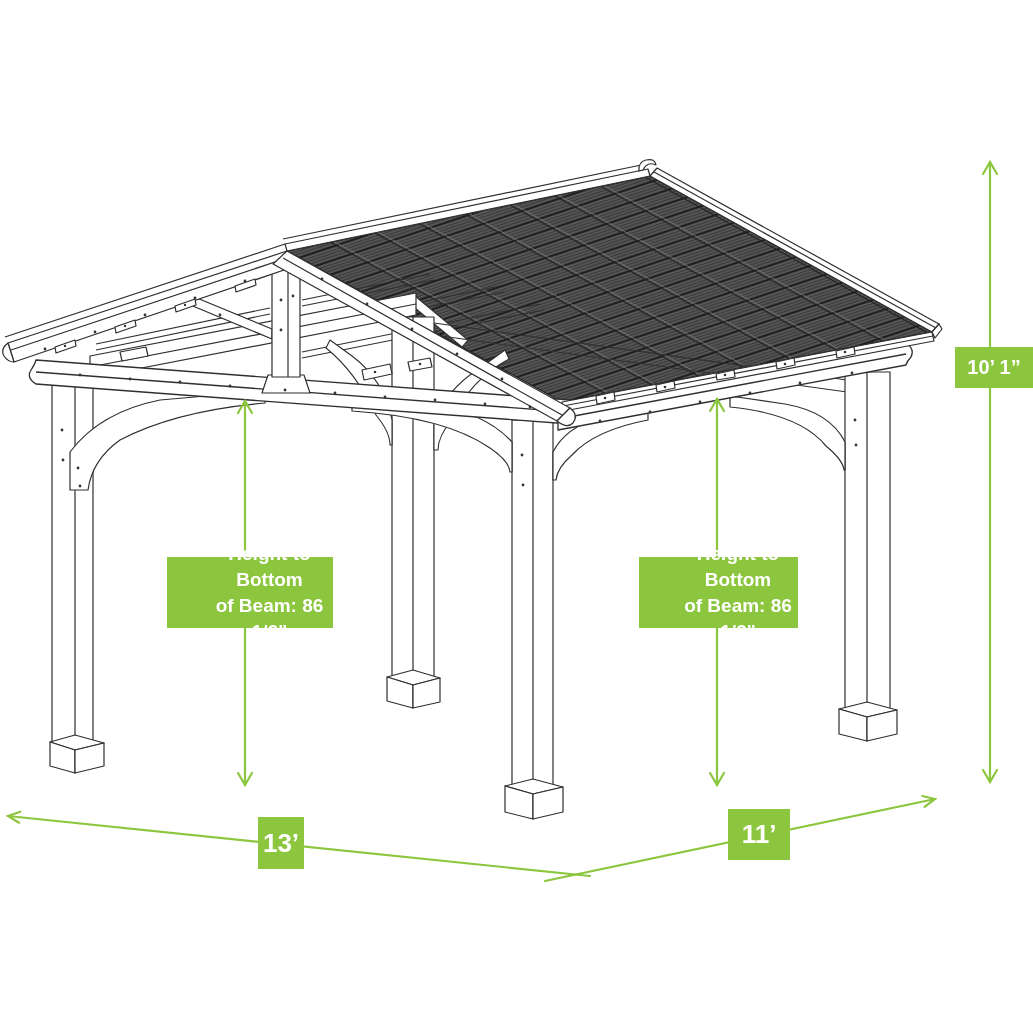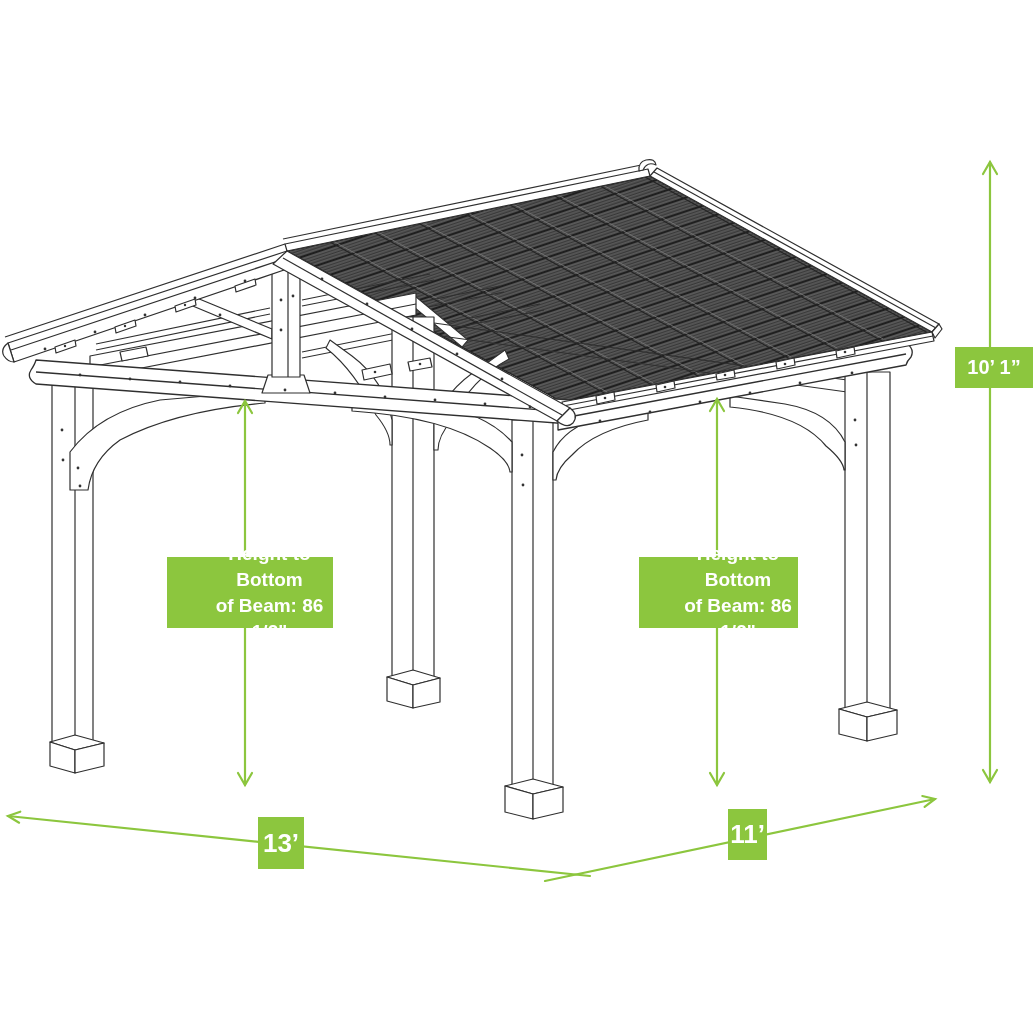--- a/index.html
+++ b/index.html
@@ -6,21 +6,21 @@
   #stage{position:relative;width:1033px;height:1033px;background:#ffffff;overflow:hidden;
          font-family:"Liberation Sans",sans-serif;}
   #drawing{position:absolute;left:0;top:0;}
   .dim-label{position:absolute;background:#8CC63E;color:#ffffff;font-weight:bold;
              display:flex;align-items:center;justify-content:center;text-align:center;
              font-family:"Liberation Sans",sans-serif;}
   #label-height-left{left:167px;top:557px;width:166px;height:71px;font-size:19px;line-height:26px;}
   #label-height-right{left:639px;top:557px;width:159px;height:71px;font-size:19px;line-height:26px;}
   #label-overall-height{left:955px;top:347px;width:78px;height:41px;font-size:20px;}
   #label-front-width{left:219px;top:817px;width:46px;height:52px;font-size:26px;margin-left:39px;}
-  #label-side-depth{left:728px;top:809px;width:39px;height:51px;font-size:26px;}
+  #label-side-depth{left:728px;top:809px;width:62px;height:51px;font-size:26px;}
   .ln{display:block;margin-left:39px;}
 </style>
 </head>
 <body>
 
 <div id="stage">
 
 <svg id="drawing" width="1033" height="1033" viewBox="0 0 1033 1033">
   <defs>
     <pattern id="roofpat" width="13" height="13" patternUnits="userSpaceOnUse" patternTransform="rotate(-18.4)">

